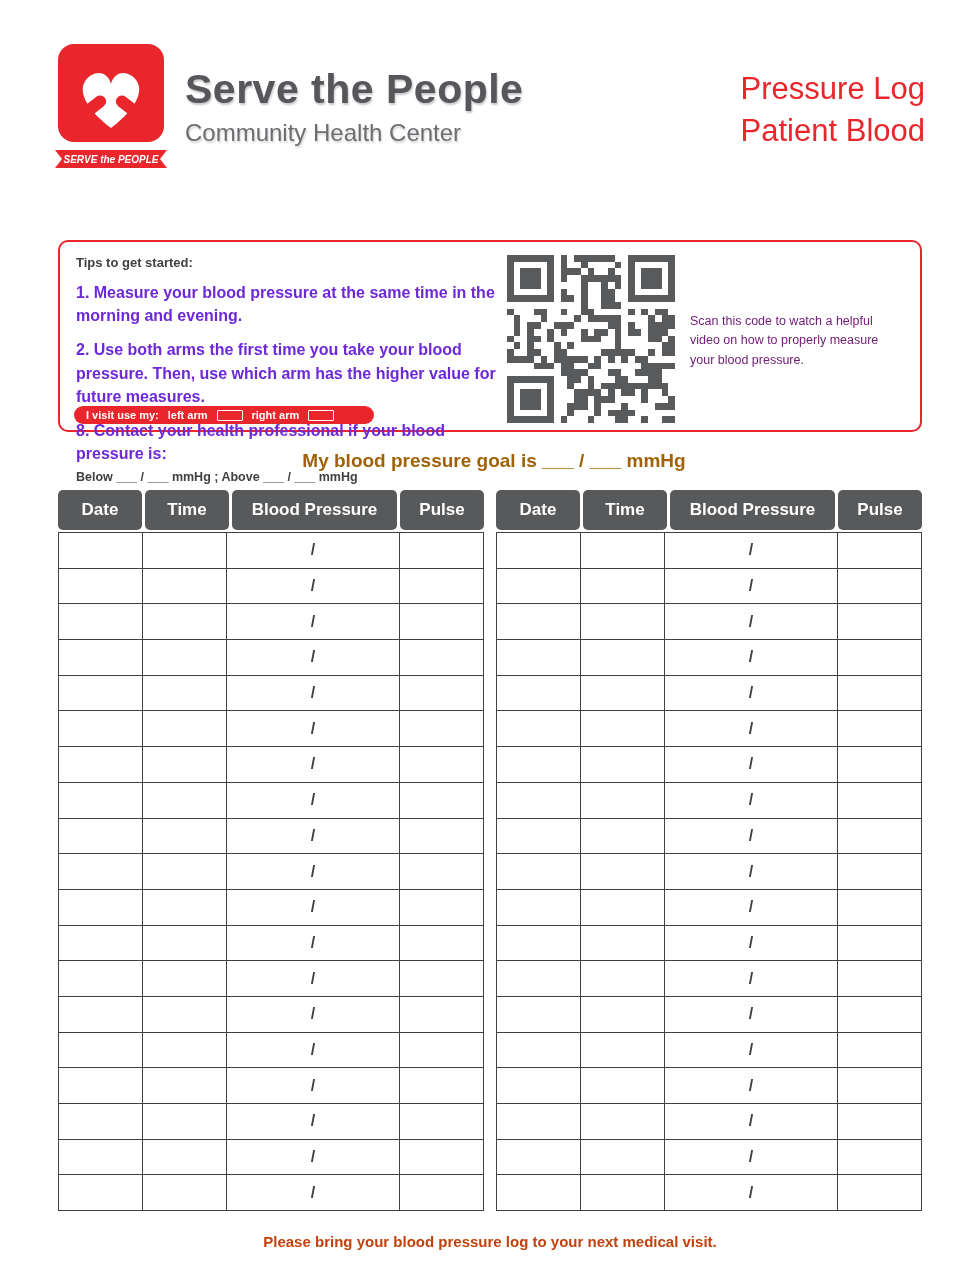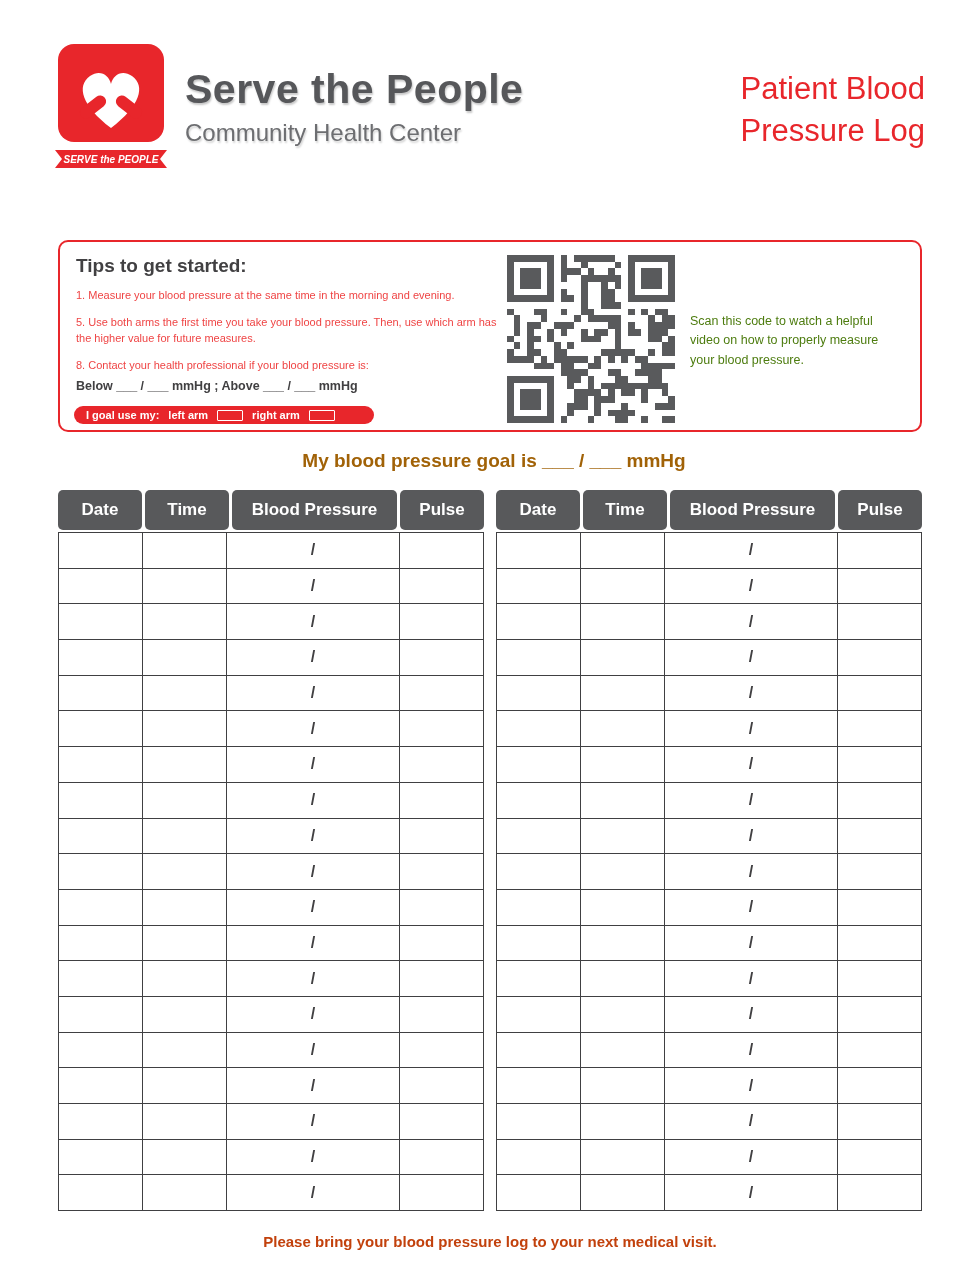--- a/index.html
+++ b/index.html
@@ -16,33 +16,33 @@
               text-shadow:1px 2px 2px rgba(0,0,0,.22); }
   .org-sub  { font-size:24px; color:#6d6e71; margin-top:6px;
               text-shadow:1px 2px 2px rgba(0,0,0,.18); }
   .doc-title { position:absolute; right:0; top:26px; text-align:right;
                color:#e8262b; font-size:31px; line-height:1.35; }
 
   
   .tips-box { position:absolute; left:58px; top:240px; width:864px; height:192px;
               border:2px solid #e8262b; border-radius:10px; background:#fff; }
   .tips-left { position:absolute; left:16px; top:13px; width:432px; }
-  .tips-title { font-size:19px; font-weight:bold; color:#414042; }
-  .tip { font-size:11px; line-height:1.45; margin:11px 0 0; color:#ef4444; }
+  .tips-title { font-size:13px; font-weight:bold; color:#414042; }
+  .tip { font-size:16px; line-height:1.45; margin:11px 0 0; color:#6d28d9;font-weight:bold; }
   .thresholds { font-size:12.5px; font-weight:bold; margin:5px 0 11px; color:#414042; }
 
   .arm-pill { position:absolute; left:14px; top:164px; width:300px; height:18px;
               background:#e8262b; border-radius:9px; display:flex; align-items:center;
               gap:9px; padding:0 12px; color:#fff; font-size:11px; font-weight:bold; }
   .arm-box { display:inline-block; width:26px; height:11px; border:1.5px solid #fff;
              border-radius:1px; background:transparent; cursor:pointer; }
 
   .qr { position:absolute; left:447px; top:13px; width:168px; height:168px; }
   .qr-caption { position:absolute; left:630px; top:70px; width:200px;
-                font-size:12.5px; line-height:1.55; color:#4d7c0f; }
+                font-size:12.5px; line-height:1.55; color:#701a75; }
 
   
   .goal { position:absolute; left:4px; top:450px; width:100%; margin:0;
           text-align:center; font-size:19px; font-weight:bold; color:#a16207; }
 
   
   .tables { position:absolute; left:58px; top:490px; width:864px; display:flex; gap:12px; }
   .log-table { flex:1; }
   .head-row { display:flex; gap:3px; }
   .hcell { background:#58595b; color:#fff; font-weight:bold; font-size:17px;
@@ -76,35 +76,35 @@
         </g>
         <polygon points="0,106 7,115 0,124 112,124 105,115 112,106" fill="#e8262b"></polygon>
         <text x="56" y="119" text-anchor="middle" font-size="10" font-weight="bold" font-style="italic" fill="#ffffff" font-family="Liberation Sans, sans-serif">SERVE the PEOPLE</text>
       </svg>
     </div>
     <div class="org">
       <div class="org-name">Serve the People</div>
       <div class="org-sub">Community Health Center</div>
     </div>
     <div class="doc-title">
+      <div>Pressure Log</div>
       <div>Patient Blood</div>
-      <div>Pressure Log</div>
     </div>
   </header>
 
   <section class="tips-box">
     <div class="tips-left">
       <div class="tips-title">Tips to get started:</div>
       <p class="tip">1. Measure your blood pressure at the same time in the morning and evening.</p>
-      <p class="tip">5. Use both arms the first time you take your blood pressure. Then, use which arm has the higher value for future measures.</p>
+      <p class="tip">2. Use both arms the first time you take your blood pressure. Then, use which arm has the higher value for future measures.</p>
       <p class="tip">8. Contact your health professional if your blood pressure is:</p>
       <p class="thresholds">Below ___  /  ___ mmHg ; Above ___  /  ___ mmHg</p>
     </div>
     <div class="arm-pill">
-      <span>I goal use my:</span>
+      <span>I visit use my:</span>
       <span>left arm</span>
       <span class="arm-box"></span>
       <span>right arm</span>
       <span class="arm-box"></span>
     </div>
     <div class="qr"><svg width="168" height="168" viewBox="0 0 25 25" shape-rendering="crispEdges">
           <rect x="8" y="0" width="1" height="1" fill="#595a5c"></rect>
           <rect x="10" y="0" width="1" height="1" fill="#595a5c"></rect>
           <rect x="11" y="0" width="1" height="1" fill="#595a5c"></rect>
           <rect x="12" y="0" width="1" height="1" fill="#595a5c"></rect>

